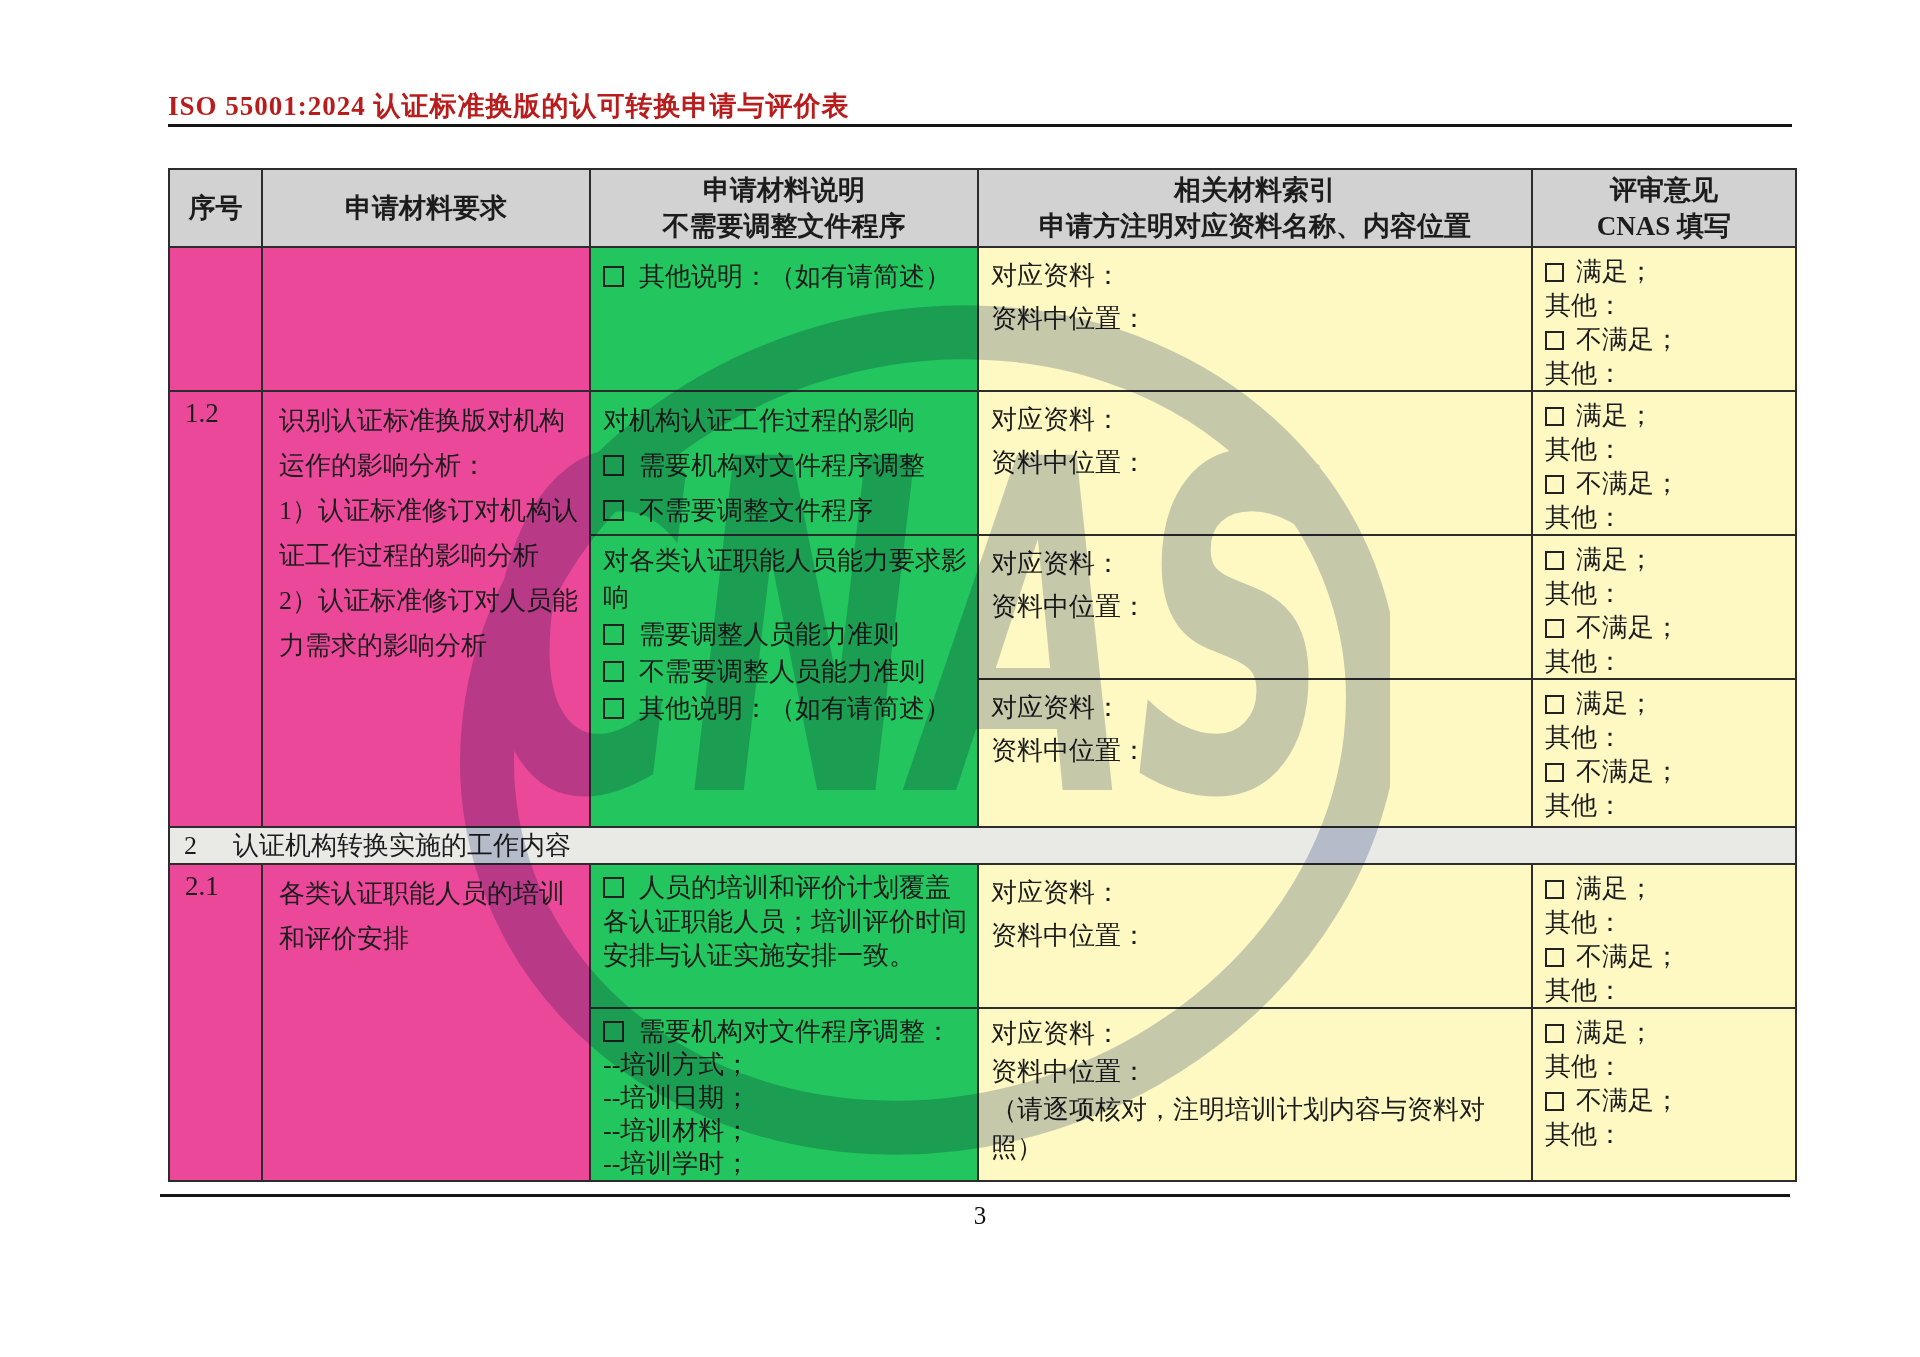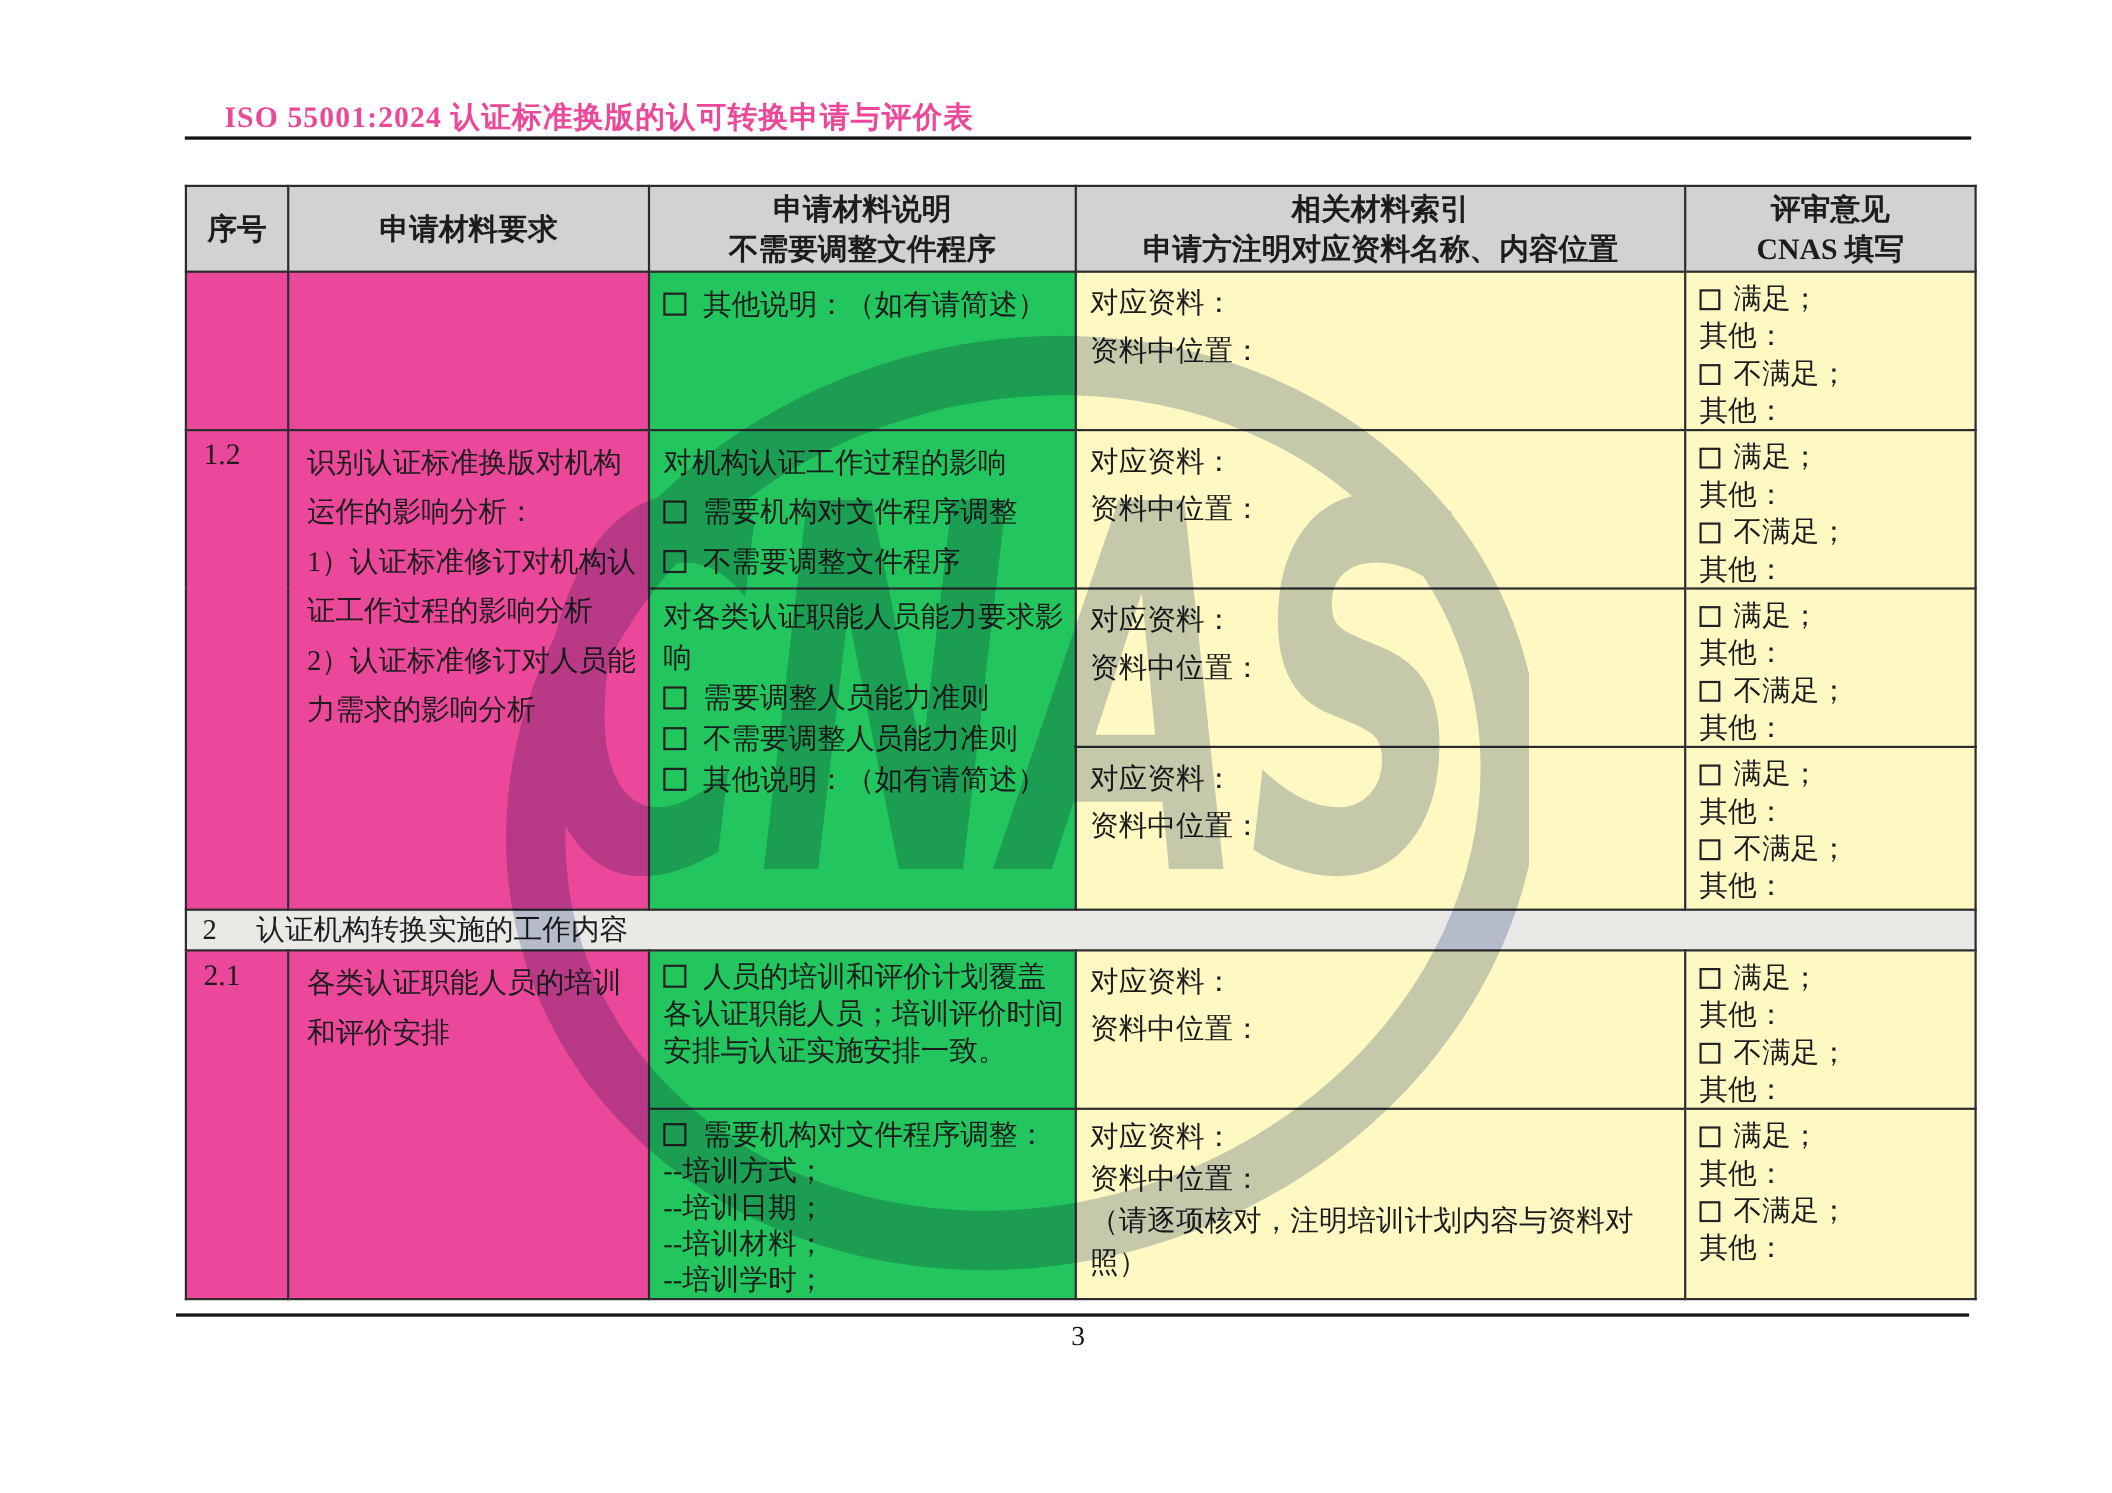--- a/index.html
+++ b/index.html
@@ -1,21 +1,21 @@
 <!DOCTYPE html>
 <html><head>
 <meta charset="utf-8">
 <style>
   * { margin:0; padding:0; box-sizing:border-box; }
   html,body { width:1920px; height:1357px; background:#ffffff; overflow:hidden; }
   body { font-family:"Liberation Serif","DejaVu Serif",serif; color:#1c1c1c; position:relative; }
 
   .page-title {
     position:absolute; left:168px; top:88px; width:1624px;
-    font-size:27px; font-weight:bold; letter-spacing:1px; color:#ec4899;margin-left:36px;
+    font-size:27px; font-weight:bold; letter-spacing:1px; color:#b91c1c;
   }
   .title-rule {
     position:absolute; left:168px; top:124px; width:1624px; height:0;
     border-top:3px solid #151515;
   }
 
   table.form {
     position:absolute; left:168px; top:168px; width:1627px;
     border-collapse:collapse; table-layout:fixed;
     font-size:26px;

